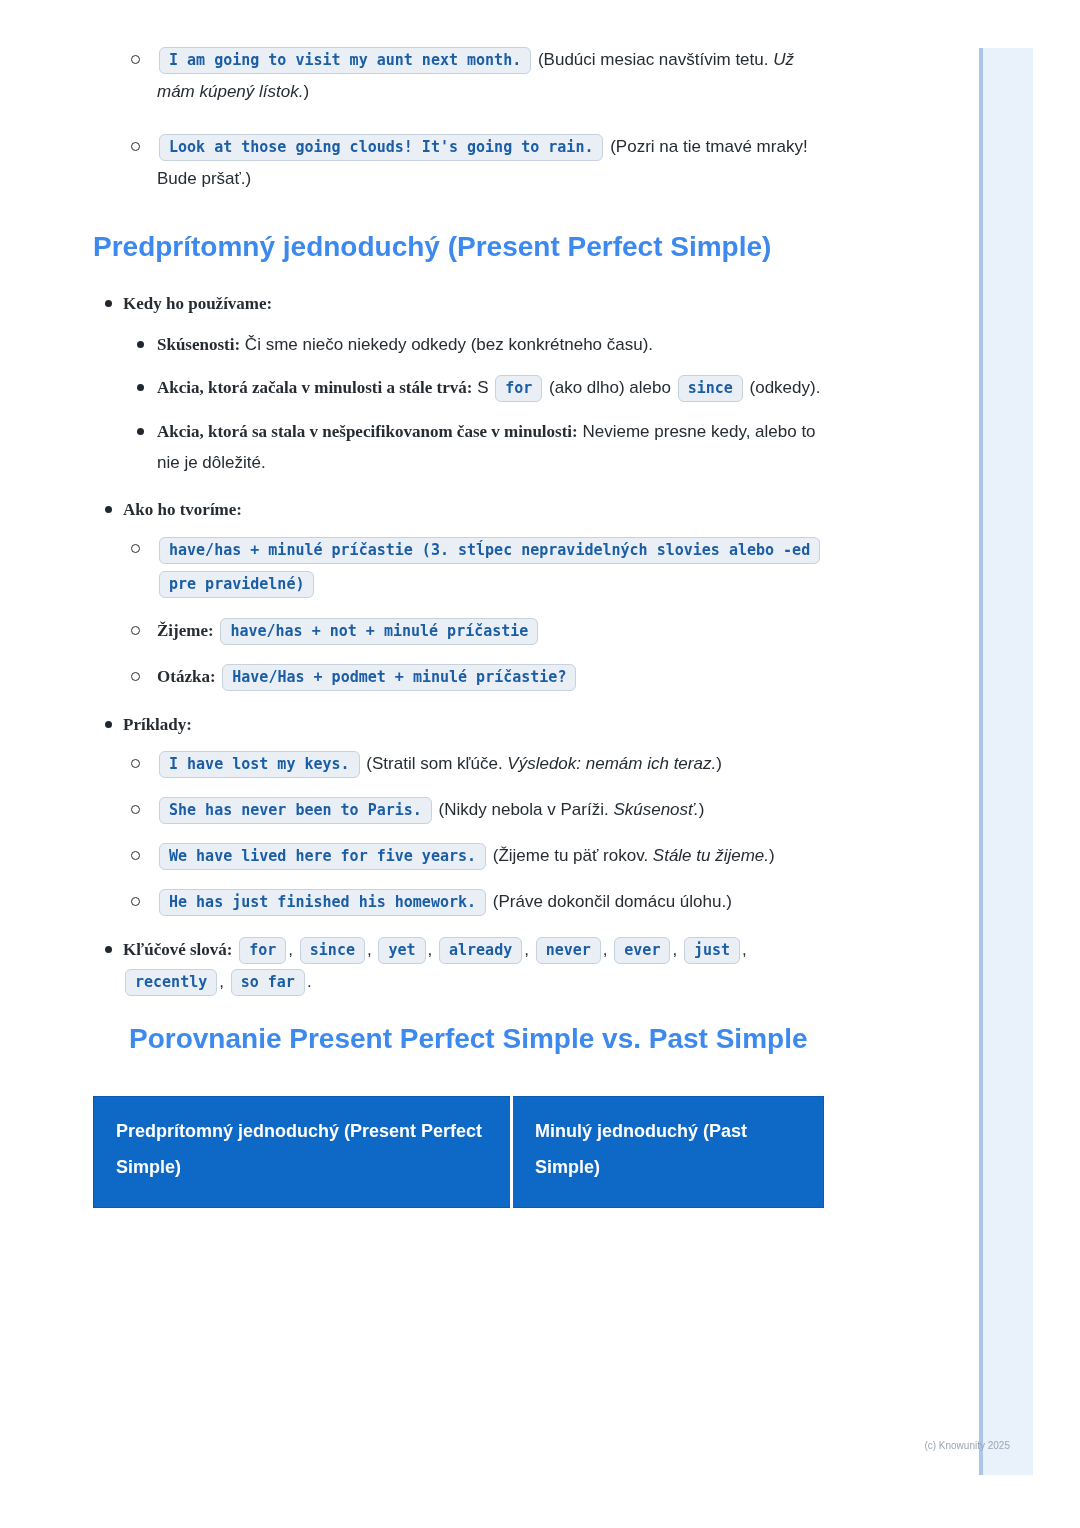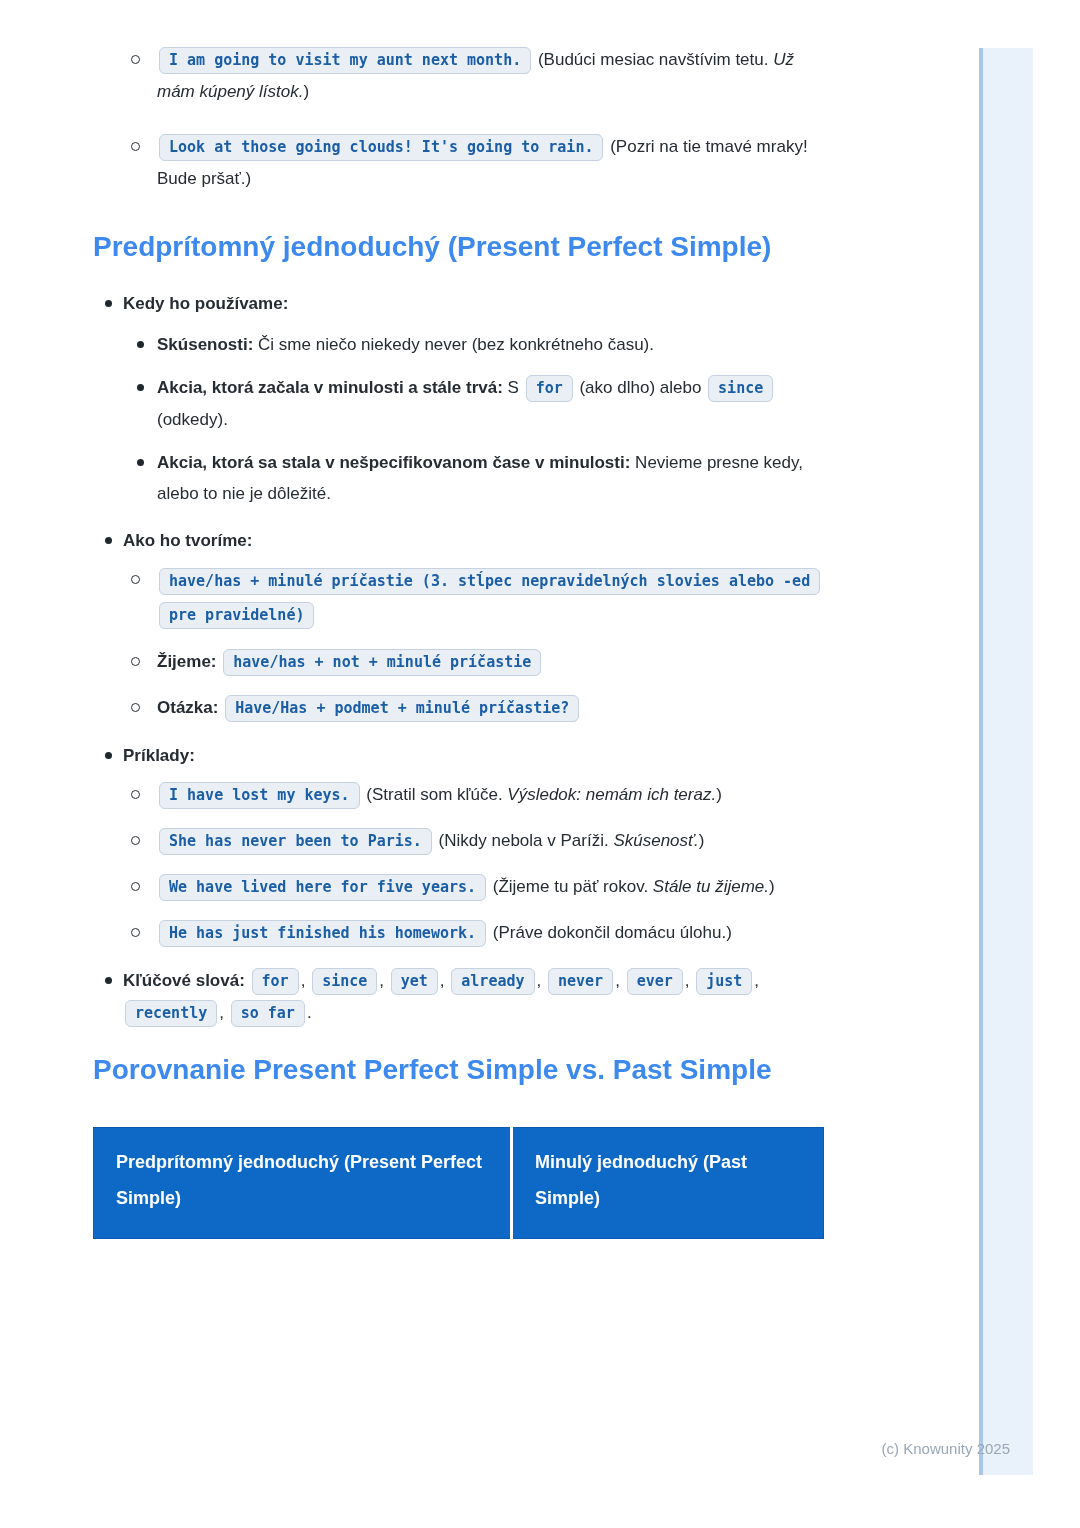--- a/index.html
+++ b/index.html
@@ -2,42 +2,42 @@
 <html><head>
 <meta charset="utf-8">
 <style>
   html,body{margin:0;padding:0;background:#ffffff;}
   .page{position:relative;width:1080px;height:1528px;background:#ffffff;overflow:hidden;
         font-family:"Liberation Sans",sans-serif;color:#262c33;}
   .content{position:relative;margin-left:93px;width:750px;padding-top:44px;font-size:17px;line-height:31px;}
 
   
   h2{font-size:28px;line-height:34px;font-weight:700;color:#3d89ee;margin:36px 0 24px 0;}
-  h2.second{margin-top:24px;}
+  h2.second{margin-top:24px;margin-left:36px;}
 
   
   .li{position:relative;}
   .lvl1{margin-left:10px;}
   .lvl1 > .li{padding-left:20px;margin-bottom:16px;}
   .lvl1 > .li::before{content:"";position:absolute;left:2px;top:12px;width:7px;height:7px;
       border-radius:50%;background:#21272e;}
   .lvl2{margin-left:14px;margin-top:10px;}
   .lvl2 > .li{padding-left:20px;margin-bottom:12px;max-width:672px;}
   .lvl2 > .li::before{content:"";position:absolute;left:0px;top:12px;width:7px;height:7px;
       border-radius:50%;background:#21272e;}
   .lvl3{margin-left:8px;margin-top:8px;}
   .lvl3 > .li{padding-left:26px;margin-bottom:14px;max-width:660px;}
   .lvl3 > .li::before{content:"";position:absolute;left:0px;top:11px;width:7px;height:7px;
       border:1.5px solid #2b3138;border-radius:50%;background:transparent;}
   .toplist{margin-left:38px;}
   .toplist > .li{padding-left:26px;margin-bottom:24px;max-width:660px;}
   .toplist > .li::before{content:"";position:absolute;left:0px;top:11px;width:7px;height:7px;
       border:1.5px solid #2b3138;border-radius:50%;background:transparent;}
 
-  .b{font-weight:700;}
+  .b{font-weight:700;font-family:Liberation Serif, serif;}
   .it{font-style:italic;}
 
   
   .chip{font-family:"DejaVu Sans Mono",monospace;font-weight:700;font-size:15px;
       color:#1b5ea6;background:#eaeff6;border:1px solid #c7d2e1;border-radius:6px;
       padding:3px 9px 4px;margin:0 2px;white-space:nowrap;}
   .chip.wrap{white-space:normal;line-height:34px;
       -webkit-box-decoration-break:clone;box-decoration-break:clone;}
   .formula-li{max-width:585px;}
 
@@ -47,21 +47,21 @@
   table.cmp{border-collapse:collapse;table-layout:fixed;width:731px;margin-top:40px;
       border:1px solid #0a5ab2;}
   table.cmp th{background:#0d68c6;color:#ffffff;font-size:18px;line-height:36px;
       font-weight:700;text-align:left;vertical-align:top;padding:16px 20px 22px 22px;}
   table.cmp th:first-child{width:374px;border-right:3px solid #ffffff;}
 
   
   .side-strip{position:absolute;top:48px;right:47px;width:50px;height:1427px;
       background:#e9f1fb;border-left:4px solid #aac7e9;}
 
-  .watermark{position:absolute;top:1440px;right:70px;font-size:15px;color:#9aa7b6;z-index:5;}
+  .watermark{position:absolute;top:1440px;right:70px;font-size:10px;color:#9aa7b6;z-index:5;}
 </style>
 </head>
 <body>
 
 <div class="page">
 
   <div class="side-strip"></div>
   <div class="watermark">(c) Knowunity 2025</div>
 
   <div class="content">
@@ -76,21 +76,21 @@
     </div>
 
     <h2>Predprítomný jednoduchý (Present Perfect Simple)</h2>
 
     <div class="lvl1">
 
       <div class="li">
         <span class="b">Kedy ho používame:</span>
         <div class="lvl2">
           <div class="li">
-            <span class="b">Skúsenosti:</span><span> Či sme niečo niekedy never (bez konkrétneho času).</span>
+            <span class="b">Skúsenosti:</span><span> Či sme niečo niekedy odkedy (bez konkrétneho času).</span>
           </div>
           <div class="li">
             <span class="b">Akcia, ktorá začala v minulosti a stále trvá:</span><span> S </span><span class="chip">for</span><span> (ako dlho) alebo </span><span class="chip">since</span><span> (odkedy).</span>
           </div>
           <div class="li">
             <span class="b">Akcia, ktorá sa stala v nešpecifikovanom čase v minulosti:</span><span> Nevieme presne kedy, alebo to nie je dôležité.</span>
           </div>
         </div>
       </div>
 

